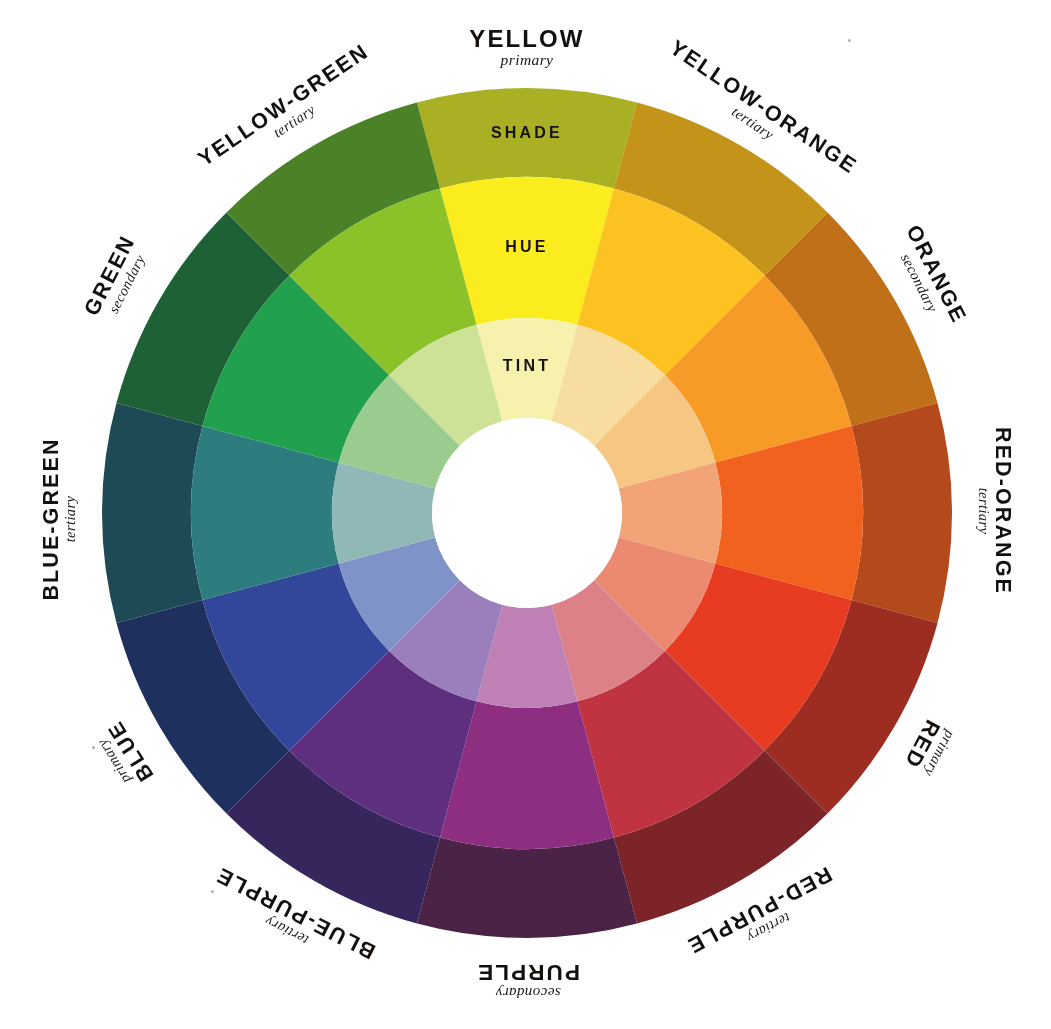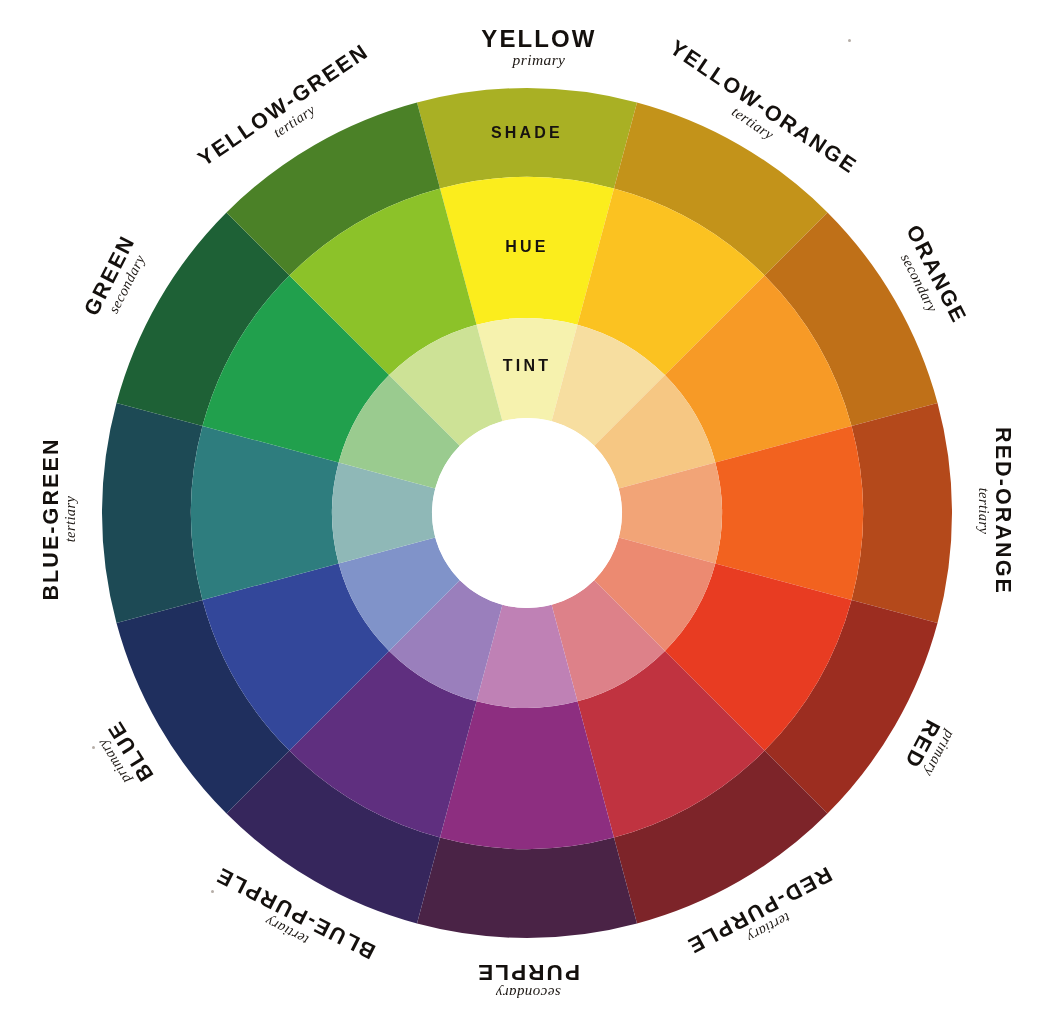--- a/index.html
+++ b/index.html
@@ -91,21 +91,21 @@
         <path class="seg" d="M 389.1141776686232 375.11417766862326 A 195 195 0 0 1 476.53028620500845 324.6444638736317 L 502.4121907152605 421.23704650253853 A 95 95 0 0 0 459.82485578727795 445.824855787278 Z" fill="#cde296"></path>
       </g>
     <circle id="hub" class="hub" cx="527" cy="513" r="95"></circle>
     <g id="ring-labels-layer">
         <text class="ring-label" x="527" y="138">SHADE</text>
         <text class="ring-label" x="527" y="252">HUE</text>
         <text class="ring-label" x="527" y="371">TINT</text>
       </g>
   </svg>
   <div id="labels-layer">
-      <div class="wheel-label" style="left: 12px; top: 0px; transform: translate(527px, 47px) translate(-50%, -50%) rotate(0deg);">
+      <div class="wheel-label" style="left: 0px; top: 0px; transform: translate(527px, 47px) translate(-50%, -50%) rotate(0deg);">
         <div class="wl-name" style="font-size: 24px;">YELLOW</div>
         <div class="wl-role" style="font-size: 15.5px;">primary</div>
       </div>
       <div class="wheel-label" style="left: 0px; top: 0px; transform: translate(759px, 114px) translate(-50%, -50%) rotate(34deg);">
         <div class="wl-name" style="font-size: 21.5px;">YELLOW-ORANGE</div>
         <div class="wl-role" style="font-size: 14.5px;">tertiary</div>
       </div>
       <div class="wheel-label" style="left: 0px; top: 0px; transform: translate(929px, 278px) translate(-50%, -50%) rotate(63deg);">
         <div class="wl-name" style="font-size: 21.5px;">ORANGE</div>
         <div class="wl-role" style="font-size: 14.5px;">secondary</div>

